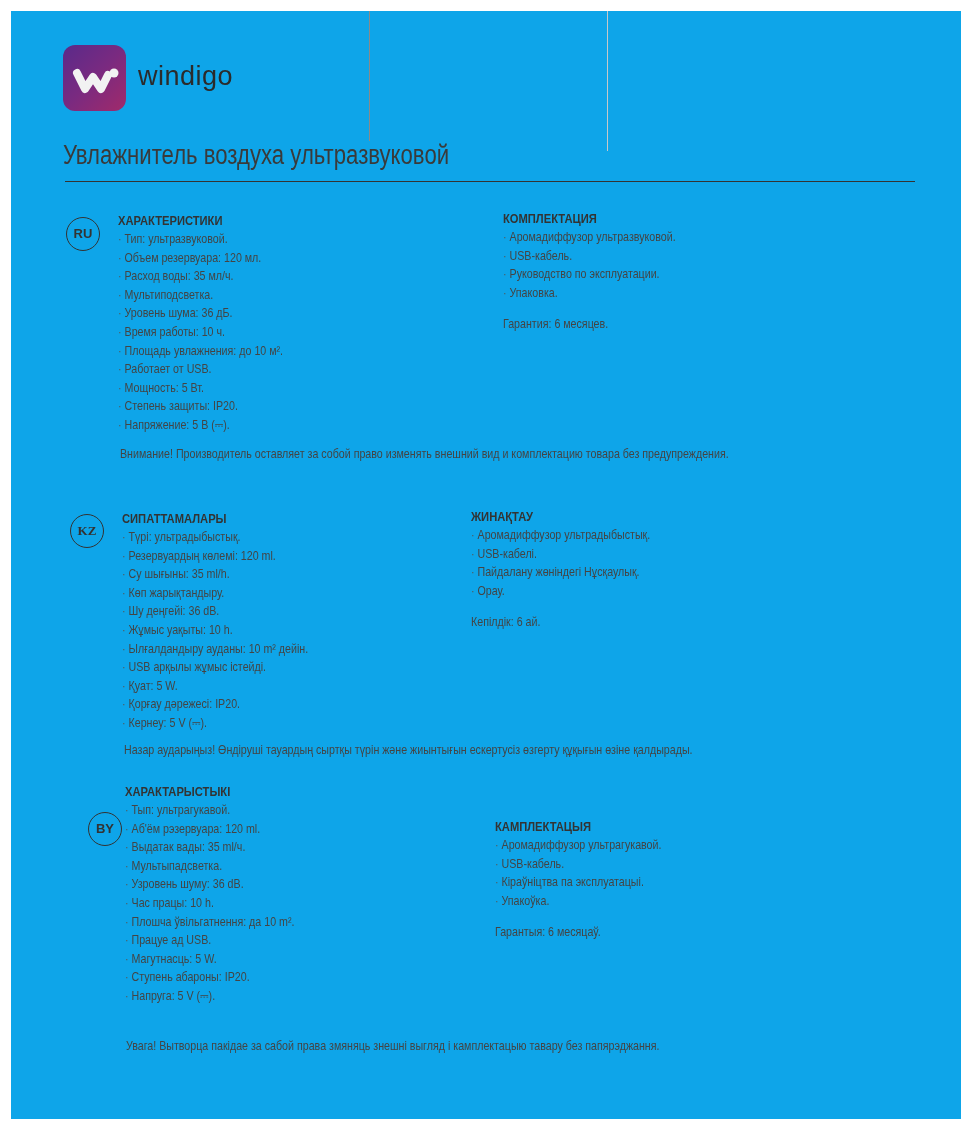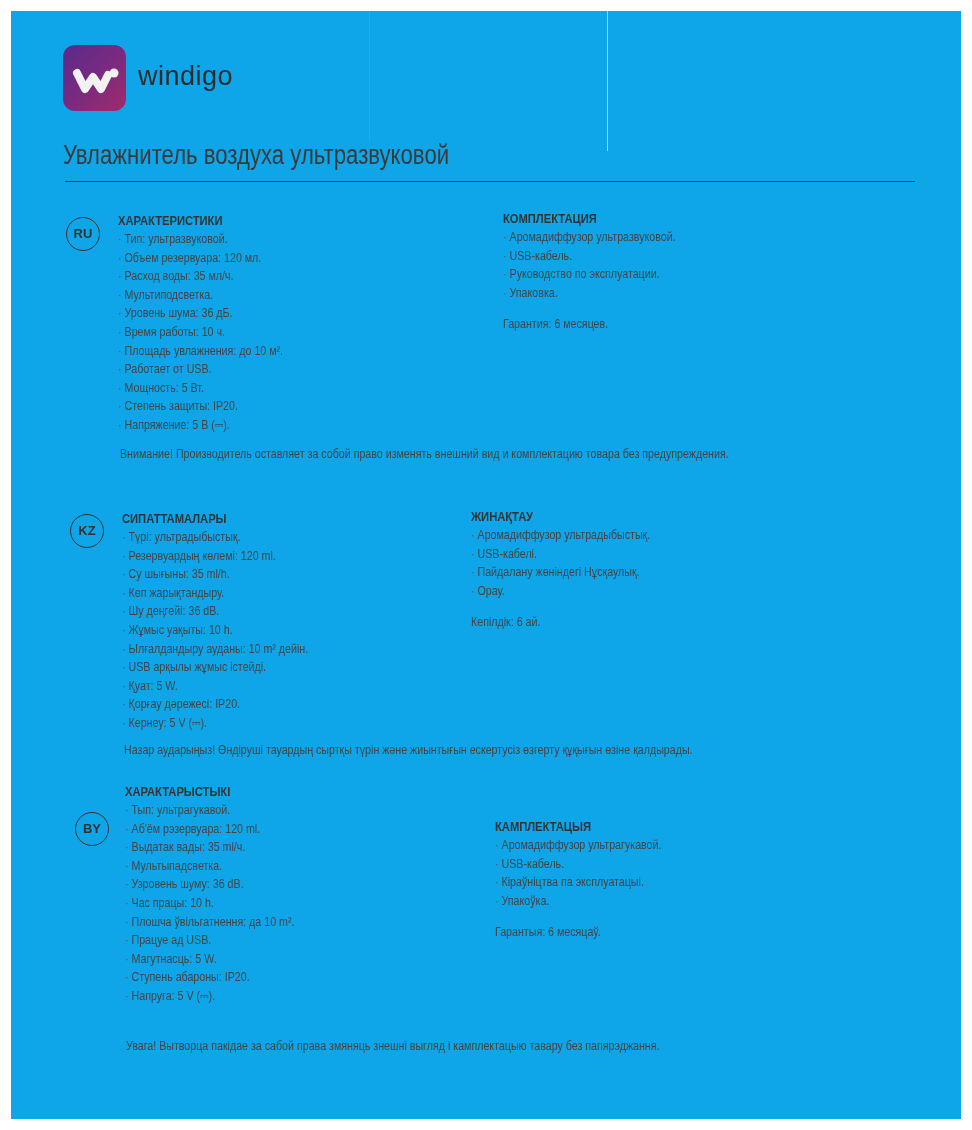--- a/index.html
+++ b/index.html
@@ -86,21 +86,21 @@
       <div class="item">Аромадиффузор ультразвуковой.</div>
       <div class="item">USB-кабель.</div>
       <div class="item">Руководство по эксплуатации.</div>
       <div class="item">Упаковка.</div>
       <div class="warranty">Гарантия: 6 месяцев.</div>
     </div>
     <div class="notice" style="left:109px; top:434px;">Внимание! Производитель оставляет за собой право изменять внешний вид и комплектацию товара без предупреждения.</div>
   </div>
 
   <div class="section" style="top:0;">
-    <div class="badge" style="left:59px; top:503px;">KZ</div>
+    <div class="badge" style="left:59px; top:503px;font-family:Liberation Serif, serif;">KZ</div>
     <div class="col" style="left:111px; top:499px;">
       <div class="head">СИПАТТАМАЛАРЫ</div>
       <div class="item">Түрі: ультрадыбыстық.</div>
       <div class="item">Резервуардың көлемі: 120 ml.</div>
       <div class="item">Су шығыны: 35 ml/h.</div>
       <div class="item">Көп жарықтандыру.</div>
       <div class="item">Шу деңгейі: 36 dB.</div>
       <div class="item">Жұмыс уақыты: 10 h.</div>
       <div class="item">Ылғалдандыру ауданы: 10 m² дейін.</div>
       <div class="item">USB арқылы жұмыс істейді.</div>
@@ -113,21 +113,21 @@
       <div class="item">Аромадиффузор ультрадыбыстық.</div>
       <div class="item">USB-кабелі.</div>
       <div class="item">Пайдалану жөніндегі Нұсқаулық.</div>
       <div class="item">Орау.</div>
       <div class="warranty">Кепілдік: 6 ай.</div>
     </div>
     <div class="notice" style="left:113px; top:730px;">Назар аударыңыз! Өндіруші тауардың сыртқы түрін және жиынтығын ескертусіз өзгерту құқығын өзіне қалдырады.</div>
   </div>
 
   <div class="section" style="top:0;">
-    <div class="badge" style="left:64px; top:801px;">BY</div>
+    <div class="badge" style="left:77px; top:801px;">BY</div>
     <div class="col" style="left:114px; top:772px;">
       <div class="head">ХАРАКТАРЫСТЫКІ</div>
       <div class="item">Тып: ультрагукавой.</div>
       <div class="item">Аб'ём рэзервуара: 120 ml.</div>
       <div class="item">Выдатак вады: 35 ml/ч.</div>
       <div class="item">Мультыпадсветка.</div>
       <div class="item">Узровень шуму: 36 dB.</div>
       <div class="item">Час працы: 10 h.</div>
       <div class="item">Плошча ўвільгатнення: да 10 m².</div>
       <div class="item">Працуе ад USB.</div>

